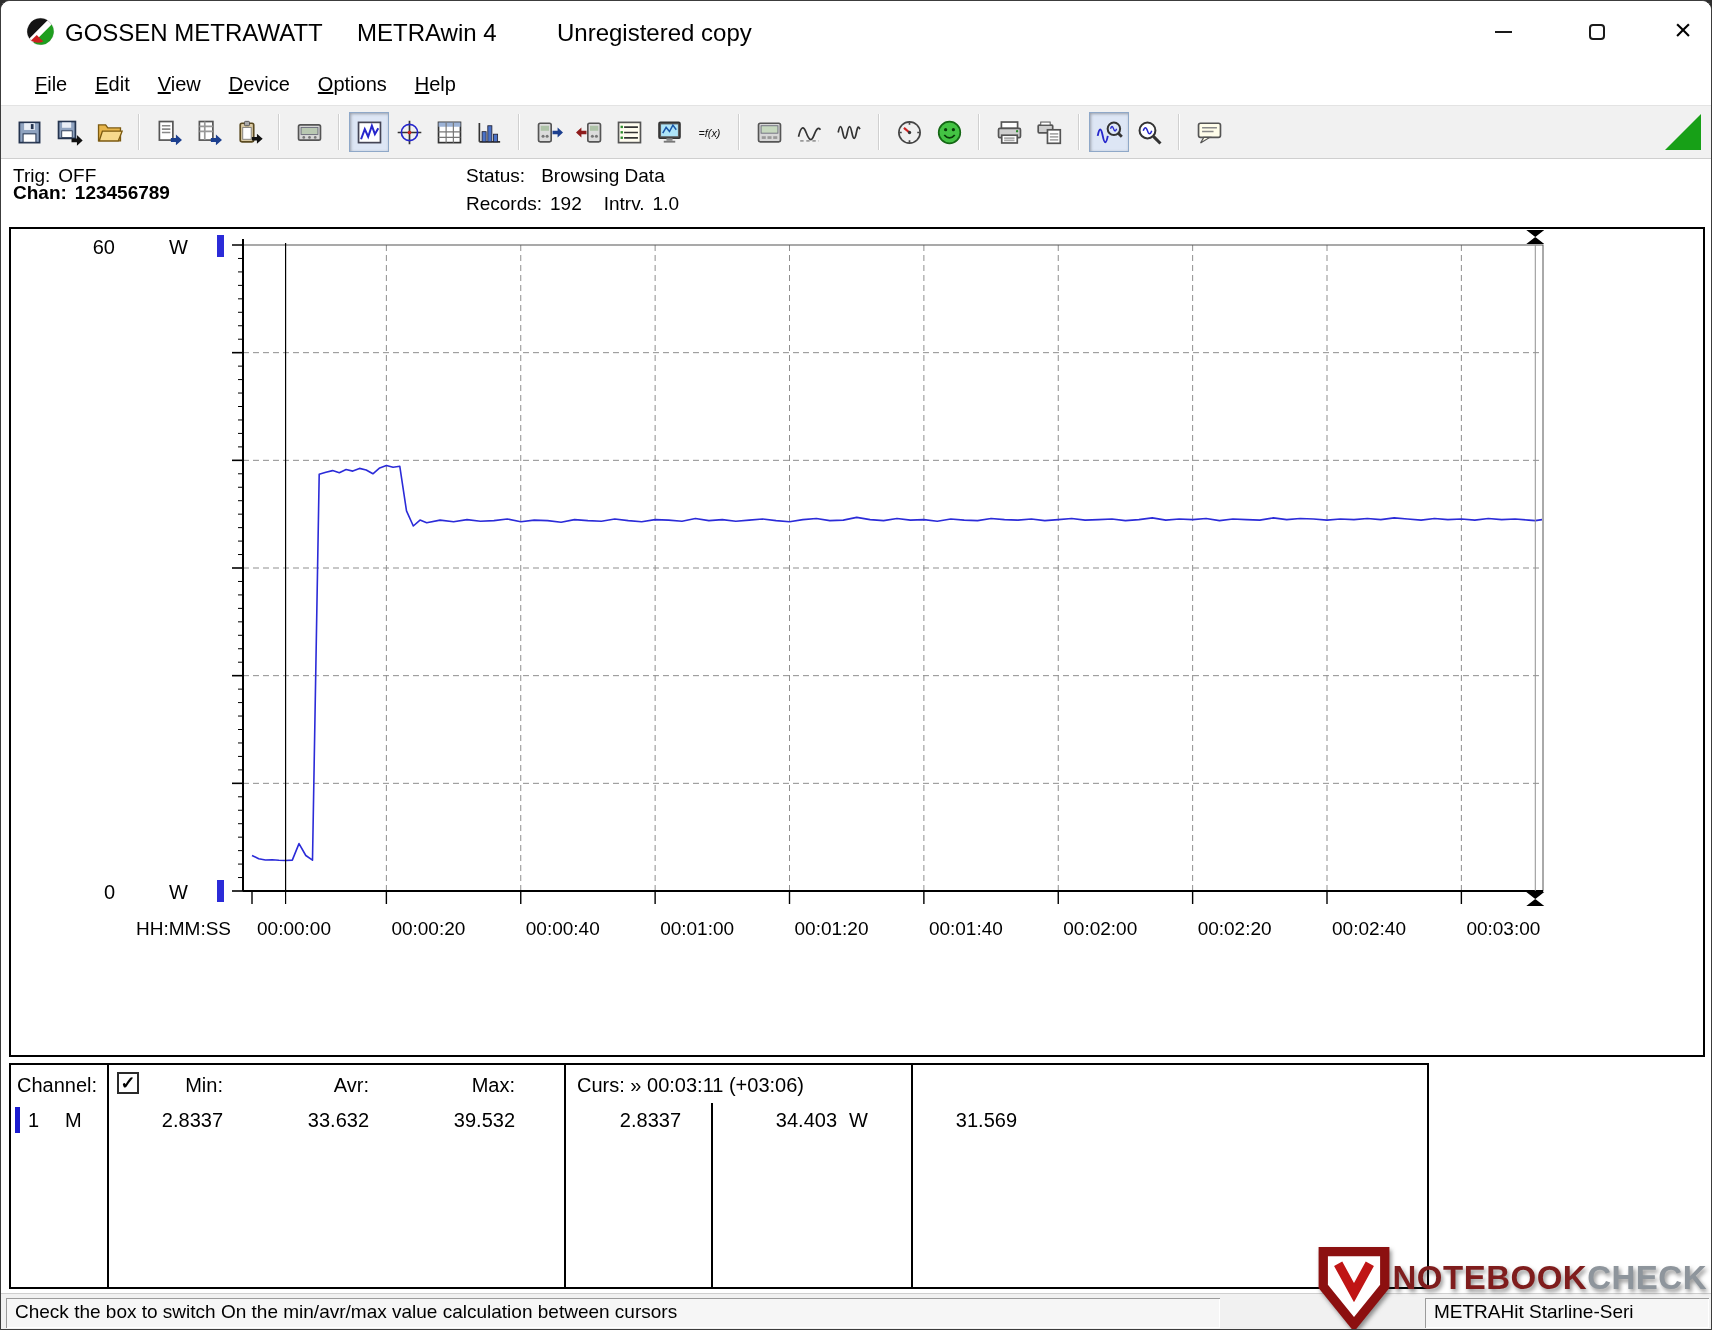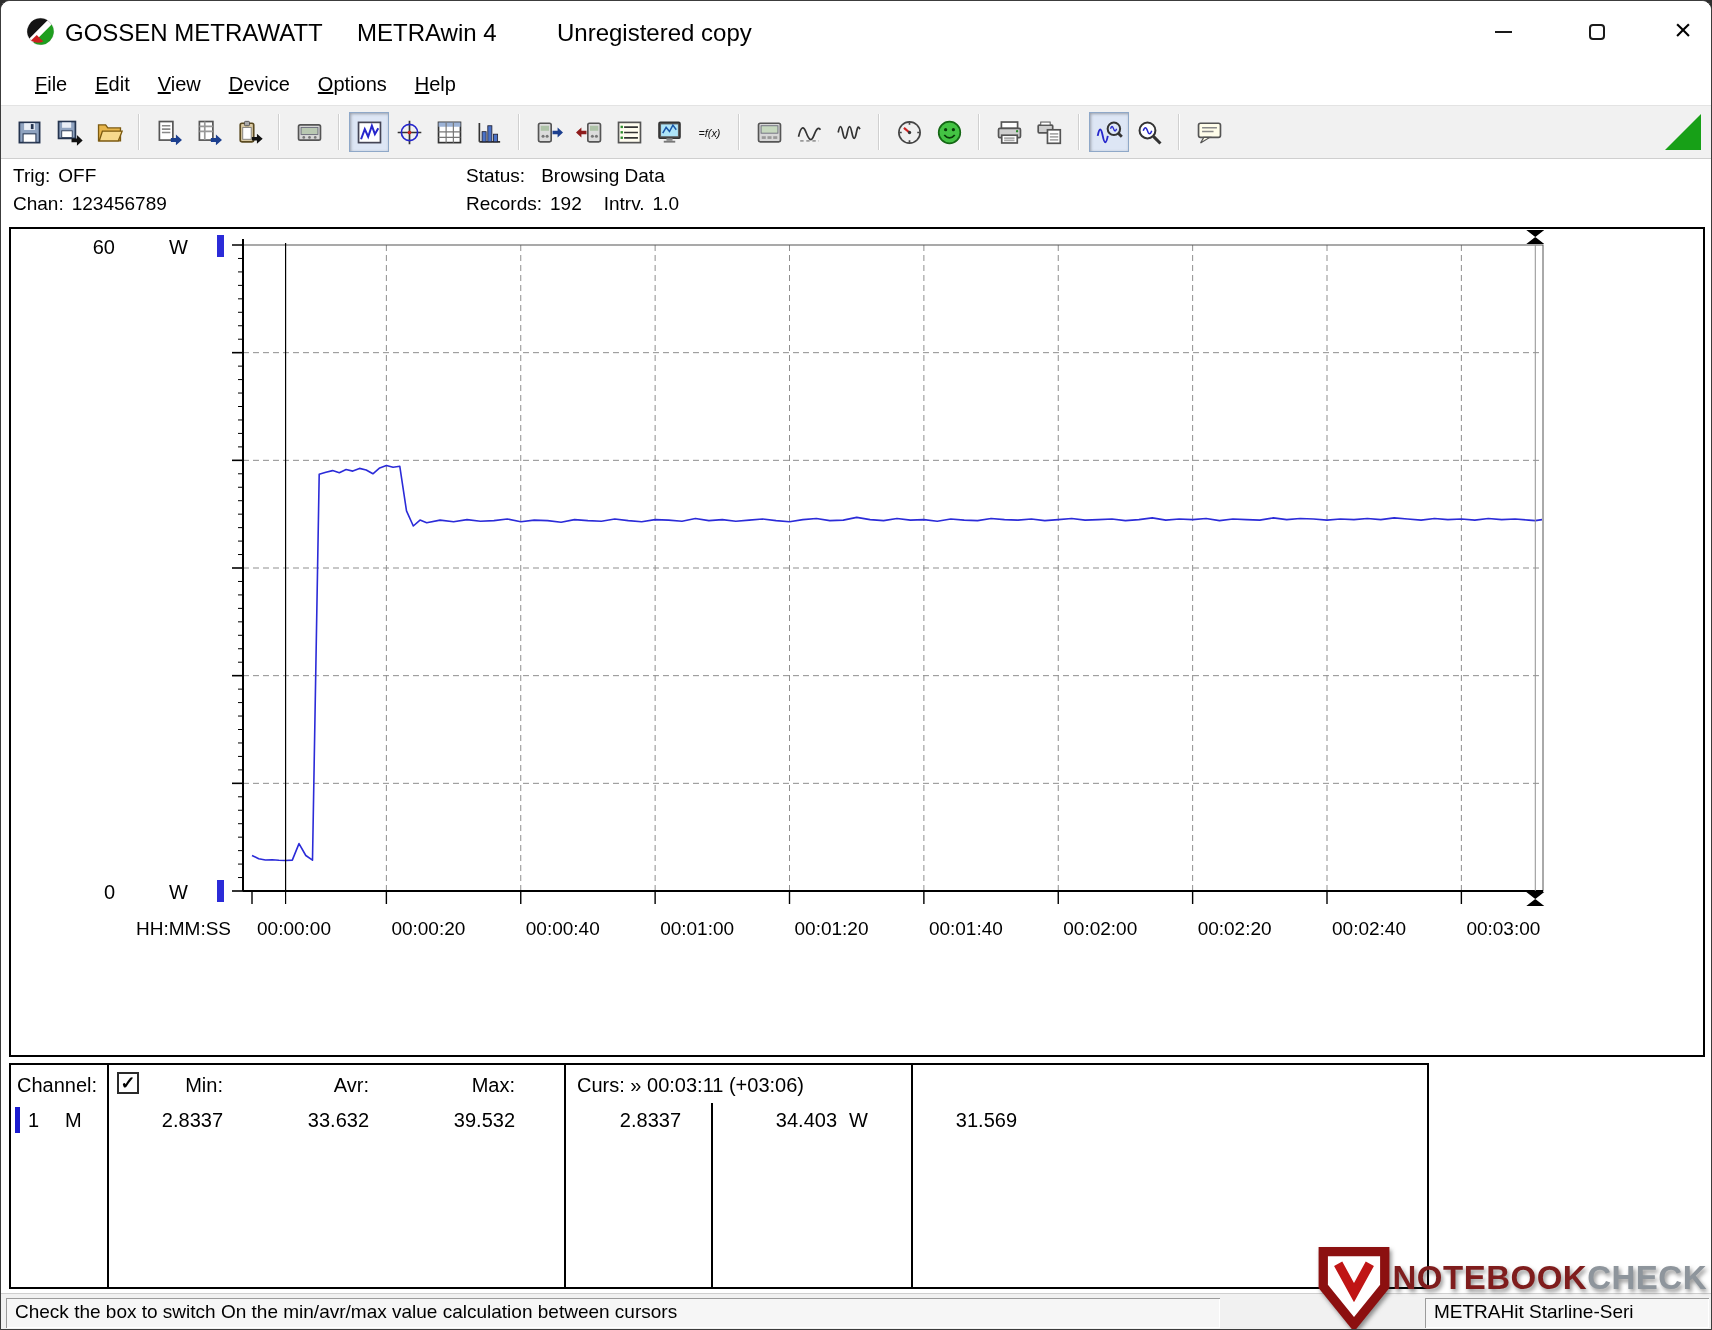--- a/index.html
+++ b/index.html
@@ -334,21 +334,21 @@
           <line x1="3.6" y1="7.4" x2="10.4" y2="7.4" stroke="#888"></line>
         </svg>
       </button>
       <div class="tb-grip"></div>
     </div>
 
   <div class="infobar">
     <div class="iline" style="left:12px; top:6px;">
       <span>Trig:</span><span class="sp8">OFF</span>
     </div>
-    <div class="iline" style="left:12px; top:34px;">
+    <div class="iline" style="left:12px; top:23px;font-weight:bold;">
       <span>Chan:</span><span class="sp8">123456789</span>
     </div>
     <div class="iline" style="left:465px; top:6px;">
       <span>Status:</span><span class="sp16">Browsing Data</span>
     </div>
     <div class="iline" style="left:465px; top:34px;">
       <span>Records:</span><span class="sp8">192</span><span class="sp22">Intrv.</span><span class="sp8">1.0</span>
     </div>
   </div>
 

